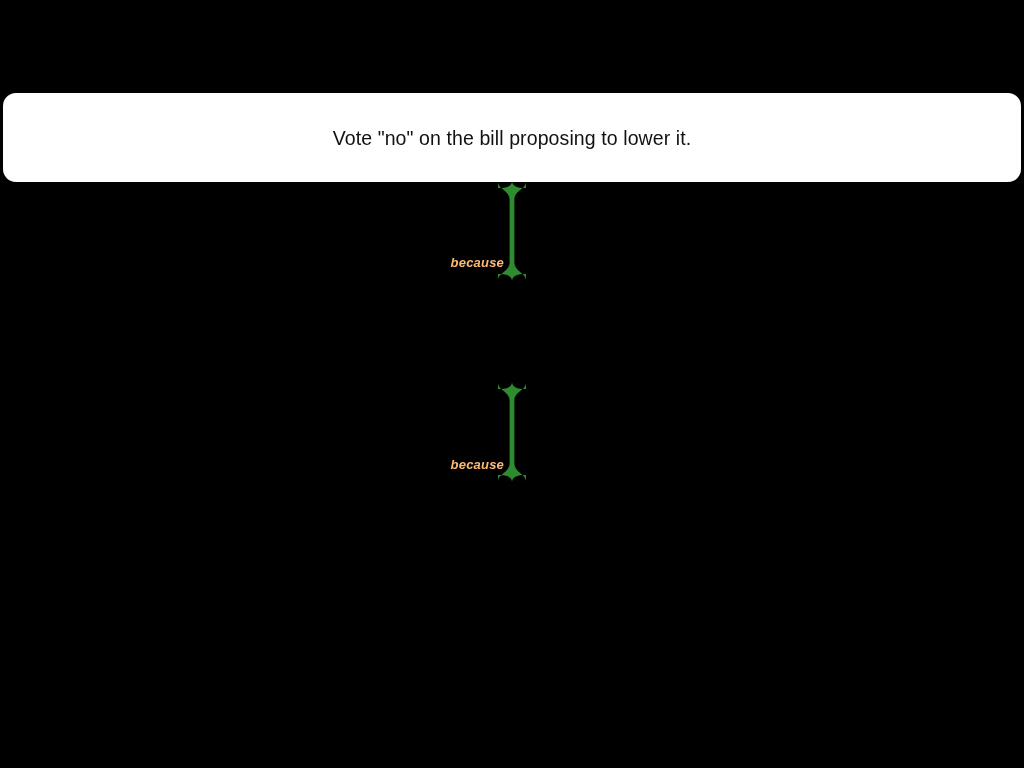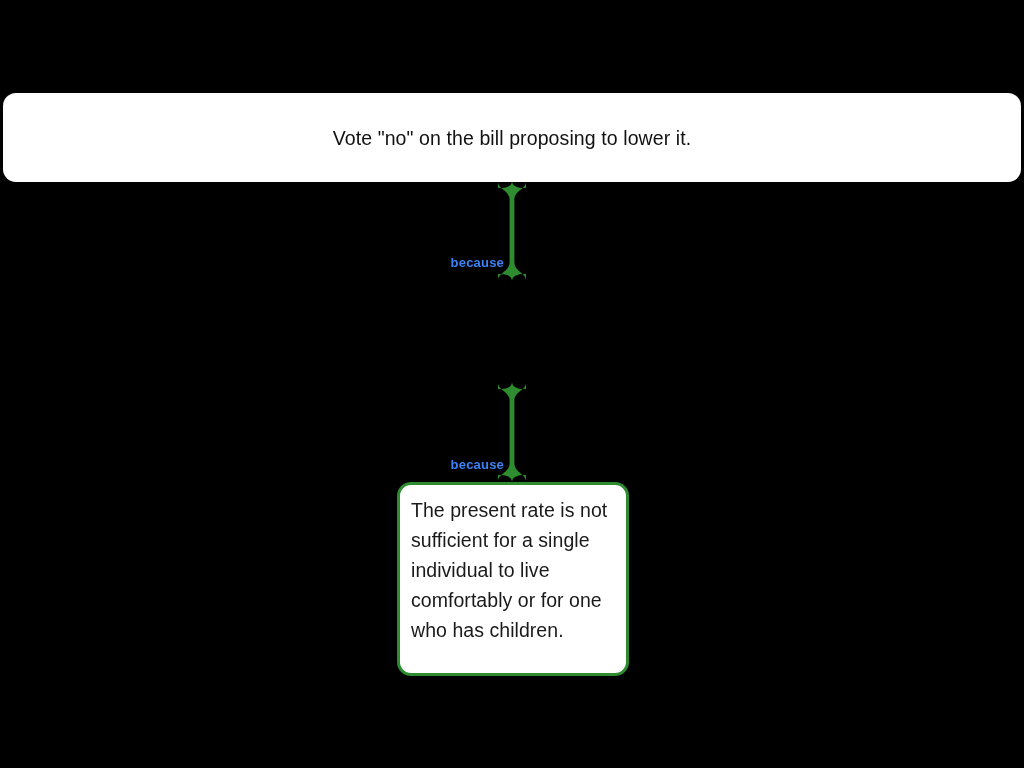--- a/index.html
+++ b/index.html
@@ -99,24 +99,25 @@
   .connector svg {
     display: block;
     width: 80px;
     height: 100%;
   }
 
   .edge-label {
     position: absolute;
     font-size: 13px;
     font-weight: 700;
-    color: #3b82f6;
+    color: #fdba74;
     letter-spacing: 0.2px;
     white-space: nowrap;
     text-align: right;
+    font-style: italic;
   }
 
   #edge-label-1 {
     left: 398px;
     top: 255px;
     width: 106px;
   }
 
   #edge-label-2 {
     left: 398px;
@@ -179,17 +180,14 @@
                L 37.6 22
                C 37.6 12, 26 11.5, 26 3.4
                L 26 10
                C 30 10, 40 10, 40 3
                Z" fill="#2f8b2f"></path>
     </svg>
   </div>
 
   <div class="edge-label" id="edge-label-2">because</div>
 
-  <div class="node node-reason" id="node-3">
-    <div class="node-text">The present rate is not sufficient for a single individual to live comfortably or for one who has children.</div>
-  </div>
 
 </div>
 
 </body></html>

